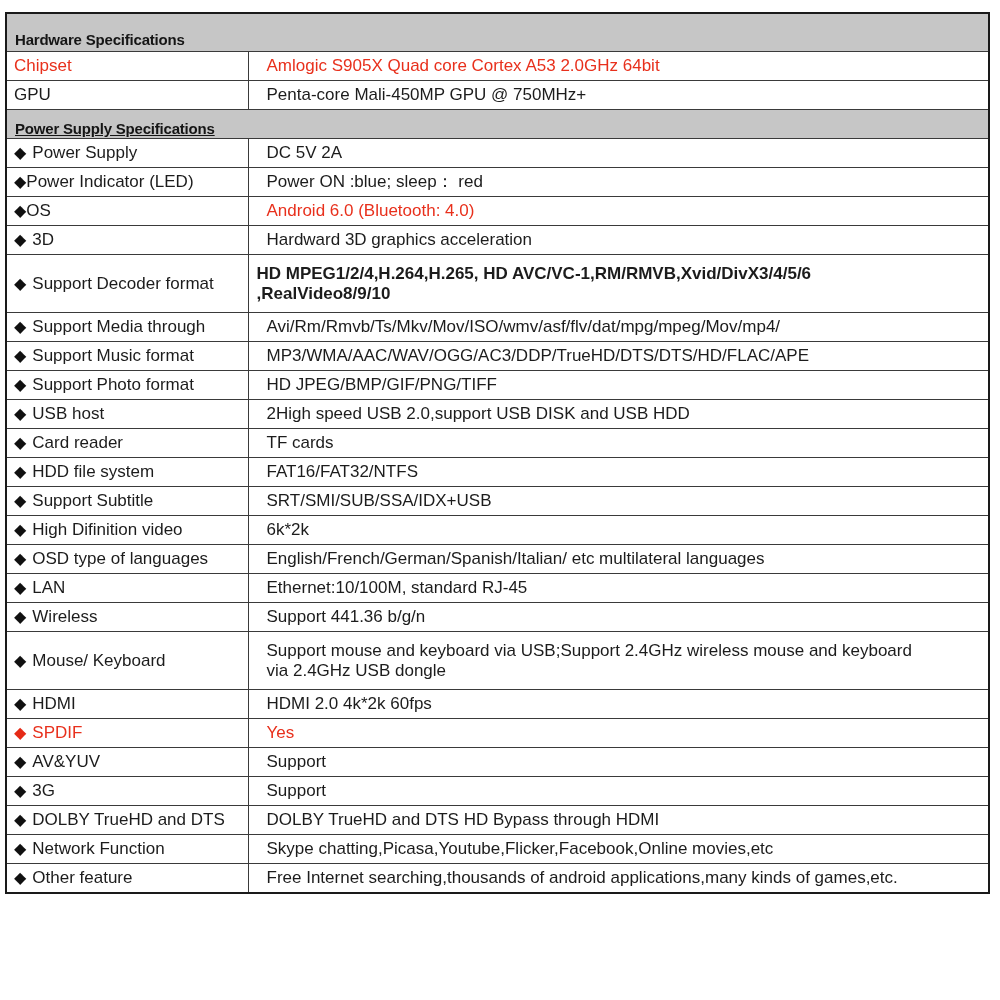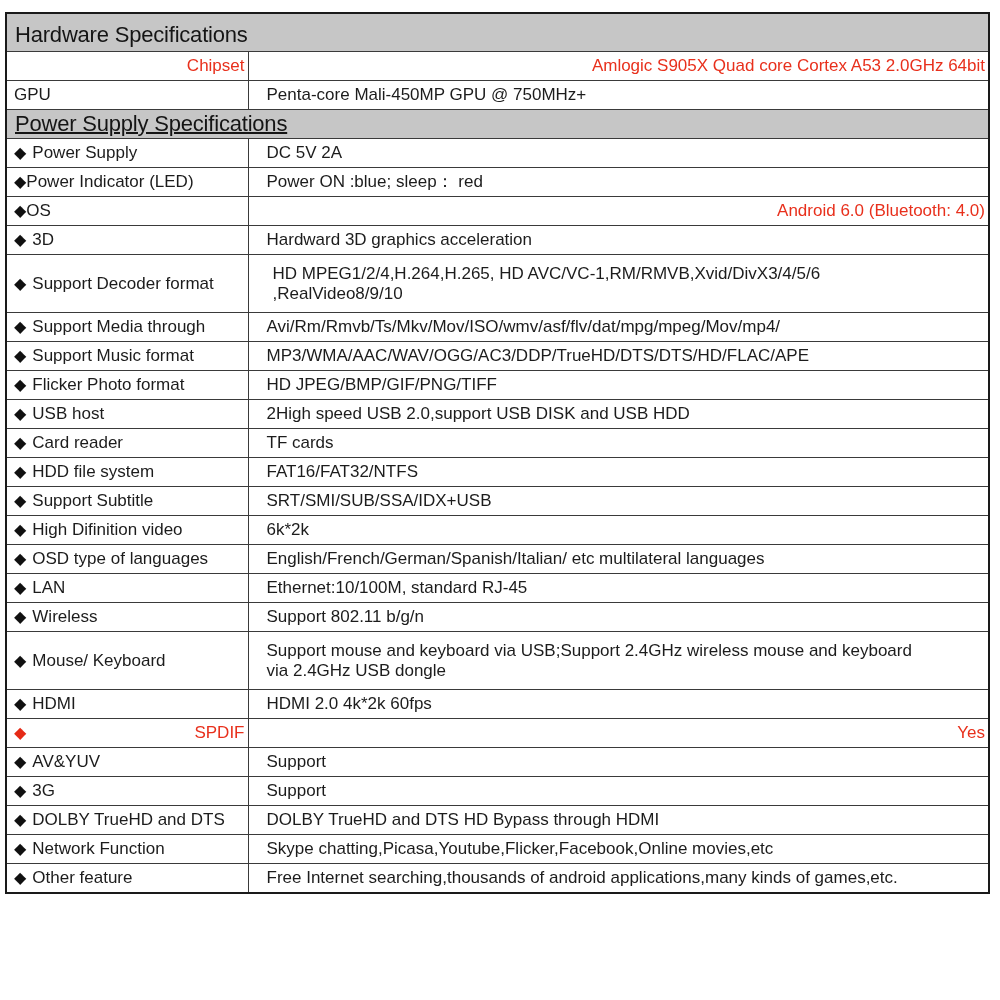--- a/index.html
+++ b/index.html
@@ -50,22 +50,22 @@
     height: 28px;
     overflow: hidden;
     position: relative;
   }
   tr.section.first td { border-top: 2px solid #1a1a1a; }
 
   .section-text {
     position: absolute;
     left: 8px;
     bottom: 1px;
-    font-size: 22px;
-    font-weight: normal;
+    font-size: 15px;
+    font-weight: bold;
     letter-spacing: -0.2px;
     white-space: nowrap;
     text-decoration: underline;
     text-underline-offset: 1px;
     color: #151515;
   }
   tr.section.tall td { height: 37px; }
   tr.section.tall .section-text {
     bottom: 3px;
     text-decoration: none;
@@ -75,37 +75,37 @@
   tr.data td { height: 28px; }
   tr.data.two-line td { height: 57px; }
 
   .cell {
     padding: 0 3px 0 7px;
     font-size: 17px;
     line-height: 20px;
     white-space: nowrap;
   }
   .cell.val { padding-left: 18px; }
-  .cell.val.indent { padding-left: 24px; }
+  .cell.val.indent { padding-left: 8px; font-weight: bold; }
 
   .lbl-row {
     display: flex;
     align-items: center;
   }
   .bullet {
     font-size: 16px;
     line-height: 1;
     color: #101010;
     flex: 0 0 auto;
   }
   .bullet.gap { margin-right: 6px; }
   .bullet.red { color: #e52a16; }
   .lbl-text { flex: 1 1 auto; }
 
-  .red { color: #e8301c; text-align: right; }
+  .red { color: #e8301c; }
 
   .line2 { display: block; }
 </style>
 </head>
 <body>
 
 <div id="sheet">
   <table class="spec">
     <colgroup>
       <col class="c-label">
@@ -235,21 +235,21 @@
           <td>
             <div class="cell val">
               <span class="line2">MP3/WMA/AAC/WAV/OGG/AC3/DDP/TrueHD/DTS/DTS/HD/FLAC/APE</span>
             </div>
           </td>
         </tr>
         <tr class="data">
           <td>
             <div class="cell lbl-row">
               <span class="bullet gap">◆</span>
-              <span class="lbl-text">Flicker Photo format</span>
+              <span class="lbl-text">Support Photo format</span>
             </div>
           </td>
           <td>
             <div class="cell val">
               <span class="line2">HD JPEG/BMP/GIF/PNG/TIFF</span>
             </div>
           </td>
         </tr>
         <tr class="data">
           <td>
@@ -344,21 +344,21 @@
         </tr>
         <tr class="data">
           <td>
             <div class="cell lbl-row">
               <span class="bullet gap">◆</span>
               <span class="lbl-text">Wireless</span>
             </div>
           </td>
           <td>
             <div class="cell val">
-              <span class="line2">Support 802.11 b/g/n</span>
+              <span class="line2">Support 441.36 b/g/n</span>
             </div>
           </td>
         </tr>
         <tr class="data two-line">
           <td>
             <div class="cell lbl-row">
               <span class="bullet gap">◆</span>
               <span class="lbl-text">Mouse/ Keyboard</span>
             </div>
           </td>

